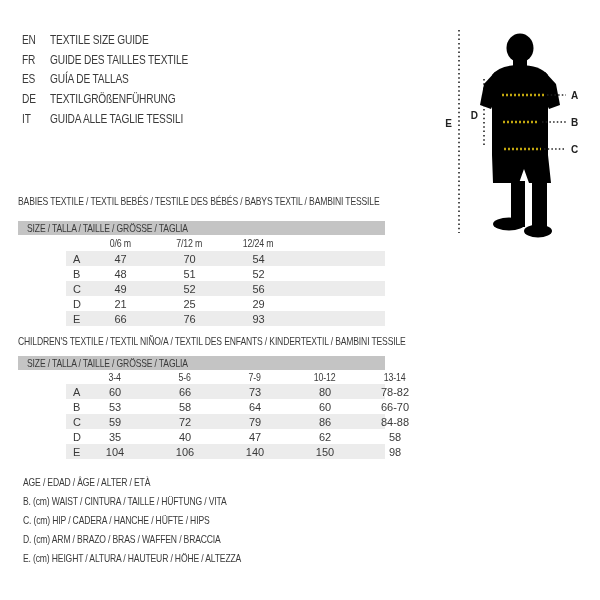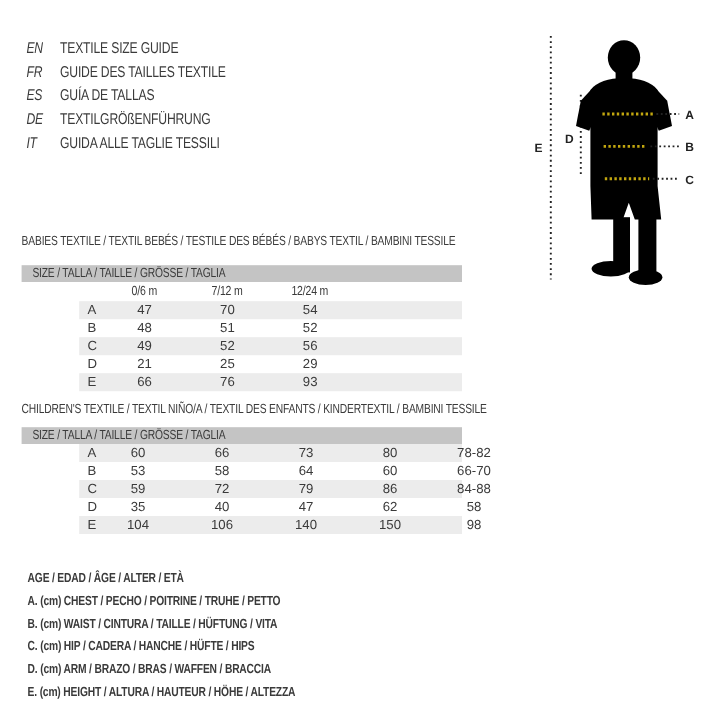--- a/index.html
+++ b/index.html
@@ -6,21 +6,21 @@
   .canvas{
     position:relative;width:600px;height:600px;background:#ffffff;overflow:hidden;
     font-family:"Liberation Sans",sans-serif;color:#3a3a3a;
   }
   .cond{display:inline-block;transform:scaleX(0.78);transform-origin:0 50%;letter-spacing:-0.2px;white-space:nowrap;}
   .cond-c{display:inline-block;transform:scaleX(0.80);transform-origin:50% 50%;letter-spacing:-0.2px;white-space:nowrap;}
 
   
   .lang-list{position:absolute;left:22px;top:30px;}
   .lang-row{display:flex;height:19.6px;align-items:center;font-size:13px;}
-  .lang-code{width:28px;flex:0 0 28px;font-style:italic;}
+  .lang-code{width:28px;flex:0 0 28px;}
 
   
   .figure{position:absolute;left:440px;top:12px;}
 
   
   .sec-title{position:absolute;left:18px;font-size:11px;line-height:12px;}
   .babies-title{top:195px;}
   .children-title{top:335px;}
 
   .table{position:absolute;left:18px;width:367px;}
@@ -32,21 +32,21 @@
   .children-table .thead,.children-table .trow{grid-template-columns:14px 70px 70px 70px 70px 70px;}
   .thead{height:16px;}
   .children-table .thead{height:14px;}
   .trow{height:15px;}
   .alt{background:#ececec;}
   .cell{text-align:center;}
   .lab{text-align:left;padding-left:7px;}
 
   
   .legend{position:absolute;left:23px;top:472px;font-size:11px;}
-  .legend-line{height:19px;display:flex;align-items:center;font-weight:bold;}
+  .legend-line{height:19px;display:flex;align-items:center;}
 </style>
 </head>
 <body>
 
 <div class="canvas">
 
   <div class="lang-list">
     <div class="lang-row">
       <span class="lang-code"><span class="cond">EN</span></span>
       <span class="cond">TEXTILE SIZE GUIDE</span>
@@ -143,20 +143,28 @@
       <span class="cell">66</span>
       <span class="cell">76</span>
       <span class="cell">93</span>
     </div>
   </div>
 
   <div class="sec-title children-title"><span class="cond">CHILDREN'S TEXTILE / TEXTIL NIÑO/A / TEXTIL DES ENFANTS / KINDERTEXTIL / BAMBINI TESSILE</span></div>
 
   <div class="table children-table">
     <div class="bar"><span class="cond">SIZE / TALLA / TAILLE / GRÖSSE / TAGLIA</span></div>
+    <div class="thead">
+      <span class="cell lab"></span>
+      <span class="cell"><span class="cond-c">3-4</span></span>
+      <span class="cell"><span class="cond-c">5-6</span></span>
+      <span class="cell"><span class="cond-c">7-9</span></span>
+      <span class="cell"><span class="cond-c">10-12</span></span>
+      <span class="cell"><span class="cond-c">13-14</span></span>
+    </div>
     <div class="trow alt">
       <span class="cell lab">A</span>
       <span class="cell">60</span>
       <span class="cell">66</span>
       <span class="cell">73</span>
       <span class="cell">80</span>
       <span class="cell">78-82</span>
     </div>
     <div class="trow">
       <span class="cell lab">B</span>
@@ -190,23 +198,20 @@
       <span class="cell">150</span>
       <span class="cell">98</span>
     </div>
   </div>
 
   <div class="legend">
     <div class="legend-line">
         <span class="cond">AGE / EDAD / ÂGE / ALTER / ETÀ</span>
       </div>
     <div class="legend-line">
-        <span class="cond">A. (cm) CHEST / PECHO / POITRINE / TRUHE / PETTO</span>
-      </div>
-    <div class="legend-line">
         <span class="cond">B. (cm) WAIST / CINTURA / TAILLE / HÜFTUNG / VITA</span>
       </div>
     <div class="legend-line">
         <span class="cond">C. (cm) HIP / CADERA / HANCHE / HÜFTE / HIPS</span>
       </div>
     <div class="legend-line">
         <span class="cond">D. (cm) ARM / BRAZO / BRAS / WAFFEN / BRACCIA</span>
       </div>
     <div class="legend-line">
         <span class="cond">E. (cm) HEIGHT / ALTURA / HAUTEUR / HÖHE / ALTEZZA</span>

